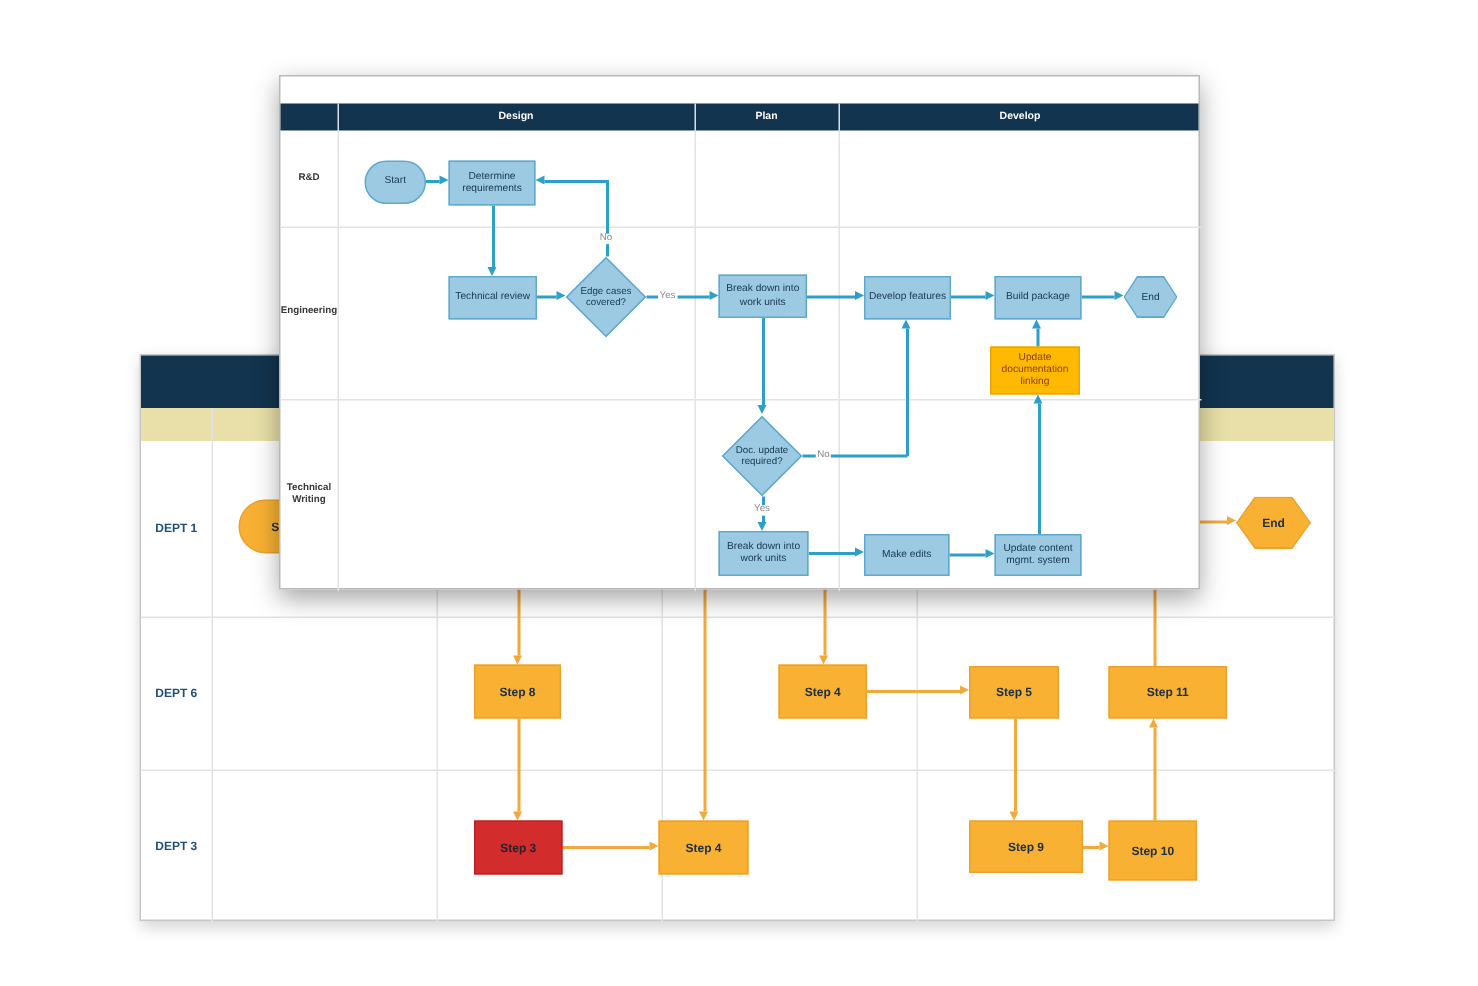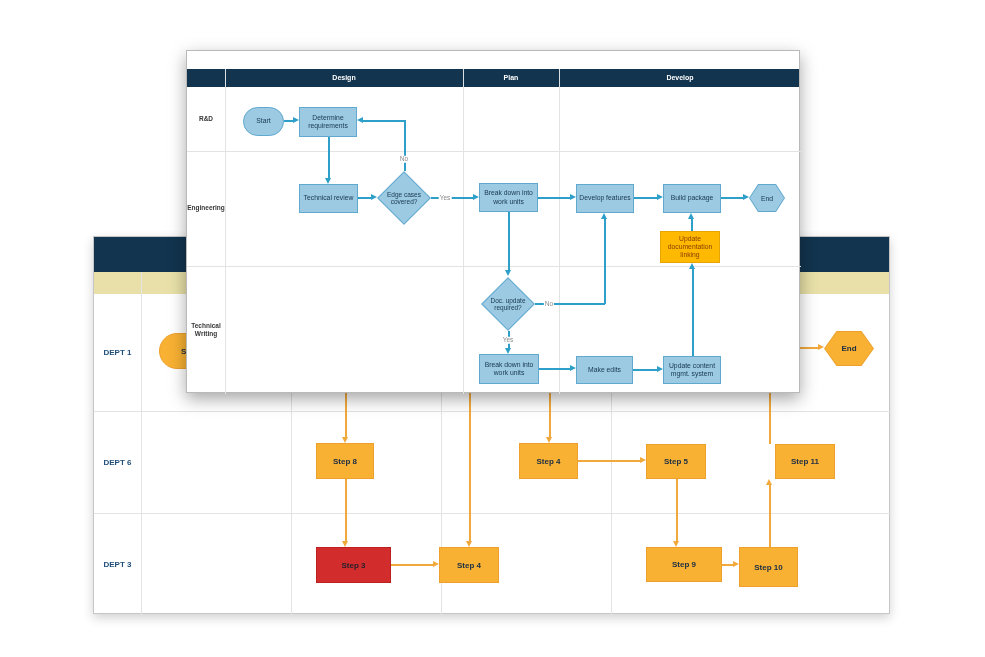--- a/index.html
+++ b/index.html
@@ -101,33 +101,33 @@
 
   <div class="vl" style="left:675px;top:150px;height:57px"></div>
 
   <div class="hl" style="left:700px;top:110px;width:24px"></div>
   <div class="tr tr-r oc" style="left:724px;top:107px"></div>
 
   <div class="node stad step" style="left:65px;top:96px;width:62px;height:36px">Start</div>
 
   <div class="node step" style="left:222px;top:206px;width:58px;height:36px">Step 8</div>
 
-  <div class="node redstep" style="left:222px;top:310px;width:75px;height:36px">Step 3</div>
+  <div class="node redstep" style="left:222px;top:310px;width:59px;height:36px">Step 3</div>
 
   <div class="node step" style="left:345px;top:310px;width:60px;height:36px">Step 4</div>
 
   <div class="node step" style="left:425px;top:206px;width:59px;height:36px">Step 4</div>
 
   <div class="node step" style="left:552px;top:207px;width:60px;height:35px">Step 5</div>
 
   <div class="node step" style="left:552px;top:310px;width:76px;height:35px">Step 9</div>
 
   <div class="node step" style="left:645px;top:310px;width:59px;height:40px">Step 10</div>
 
-  <div class="node step" style="left:681px;top:207px;width:60px;height:35px">Step 11</div>
+  <div class="node step" style="left:645px;top:207px;width:79px;height:35px">Step 11</div>
 
   <div class="hex" style="position:absolute;left:730px;top:94px;width:50px;height:35px;background:var(--step-border)">
     <div class="hex-in" style="background:var(--step-fill);font-weight:bold;font-size:8px;color:#203044">End</div>
   </div>
 </div>
 
 <div class="panel fgp" style="left:186px;top:50px;width:614px;height:343px;border:1px solid #b9b9b9;
             box-shadow:0 6px 16px rgba(0,0,0,0.35)">
 
 

